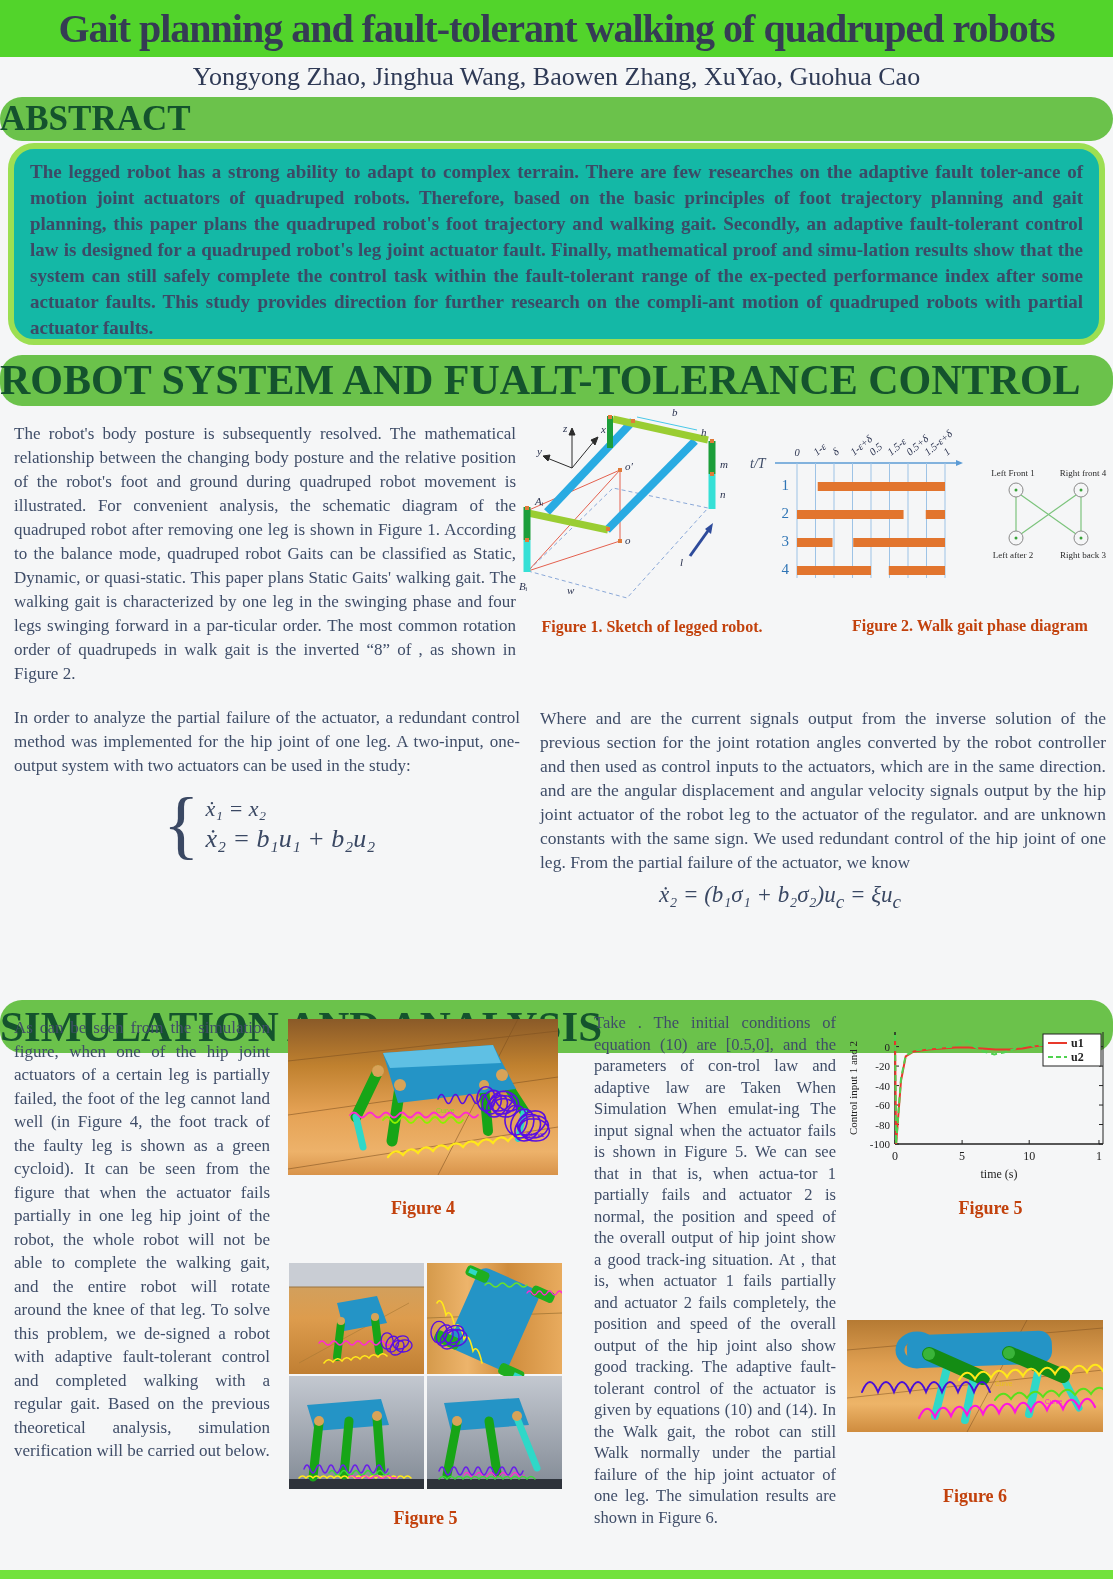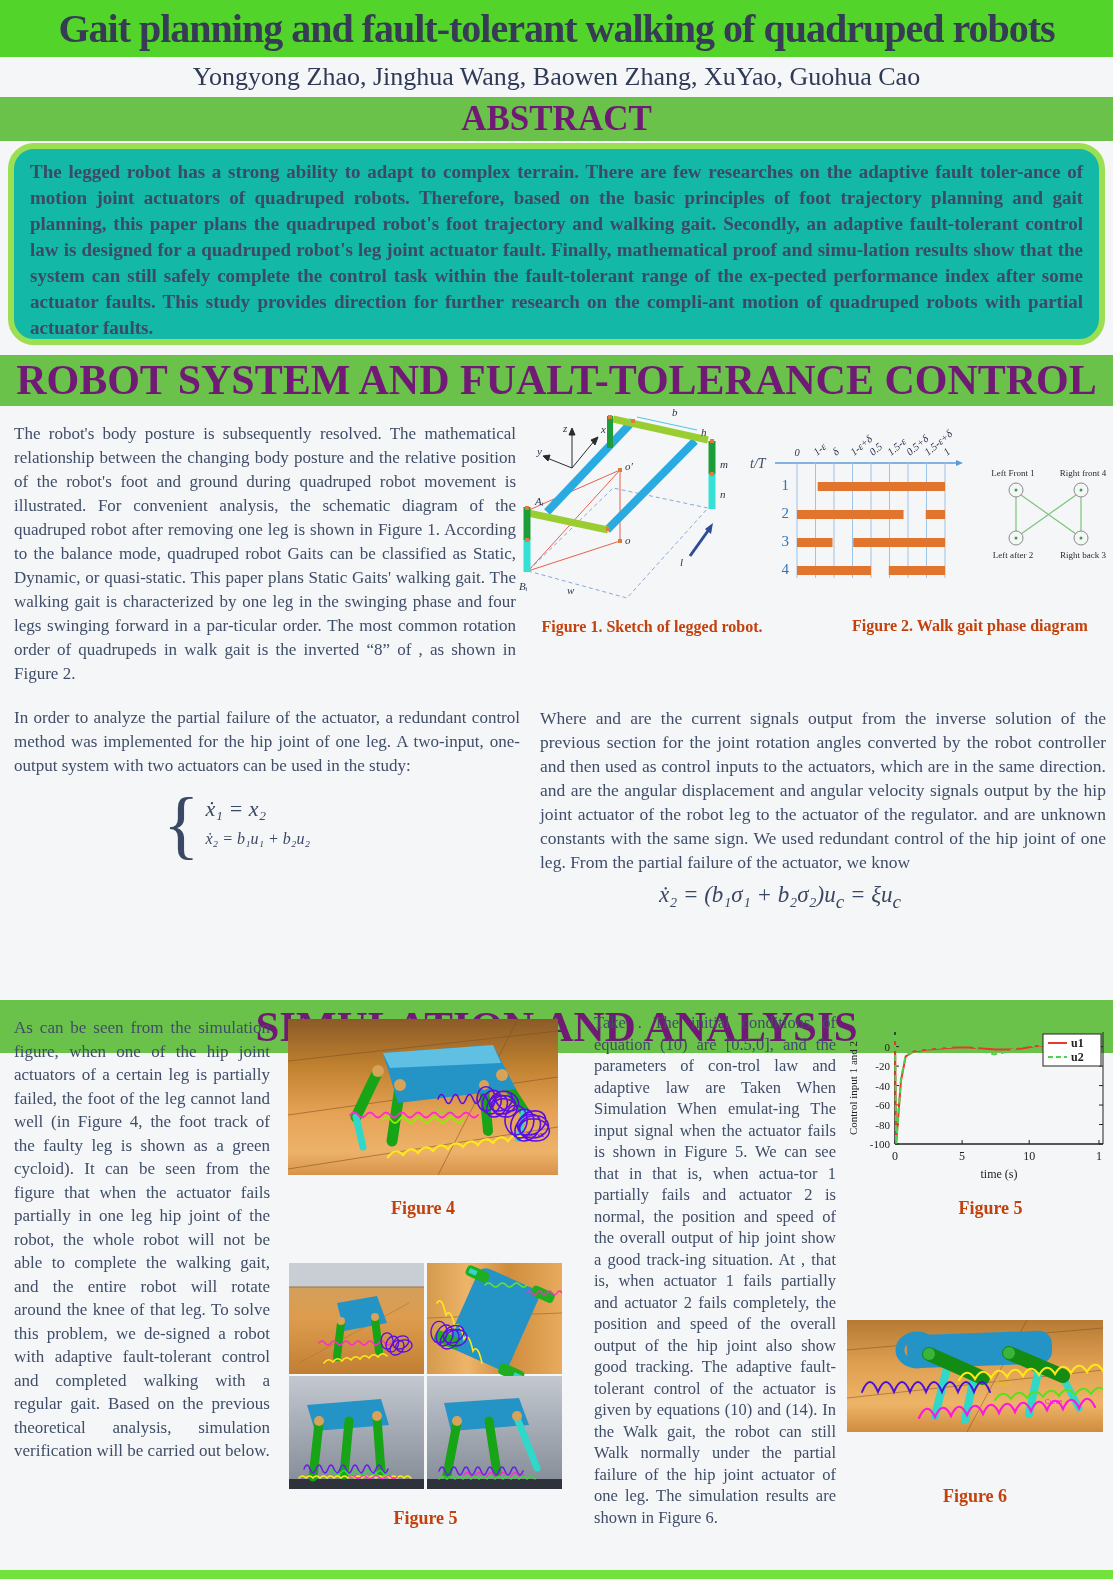--- a/index.html
+++ b/index.html
@@ -1,19 +1,19 @@
 <!DOCTYPE html>
 <html><head>
 <meta charset="utf-8">
 <style>
   html,body{margin:0;padding:0;background:#e9e9e9;}
   .page{position:relative;width:1113px;height:1579px;margin:0 auto;background:#f5f6f7;
         font-family:"Liberation Serif",serif;color:#3f4d68;overflow:hidden;}
   .abs{position:absolute;}
-  .bar{background:#6bc24b;color:#701a75;text-align:center;font-weight:bold;}
+  .bar{background:#6bc24b;color:#14532d;text-align:left;font-weight:bold;border-radius:22px;}
   .topbar{background:#52d42b;color:#353c54;}
   .bottombar{background:#72e23c;}
   .para{text-align:justify;}
   .cap{font-weight:bold;color:#c2410c;text-align:center;}
   .authors{text-align:center;color:#2f3a56;}
   .absbox{box-sizing:border-box;border:6px solid #9ddf52;border-radius:26px;background:#14b8a6;
           padding:10px 16px;font-weight:bold;}
   .eq{font-style:italic;color:#3a4863;}
   .brace{font-style:normal;font-weight:400;font-size:76px;line-height:64px;}
   svg text{font-family:"Liberation Serif",serif;}
@@ -174,21 +174,21 @@
       </g>
     </g>
   </svg>
   <div class="abs cap" style="left:810px;top:617px;width:320px;font-size:16px;">Figure 2. Walk gait phase diagram</div>
 
   <div class="abs para" style="left:14px;top:706px;width:506px;font-size:17px;line-height:24px;">In order to analyze the partial failure of the actuator, a redundant control method was implemented for the hip joint of one leg. A two-input, one-output system with two actuators can be used in the study:</div>
   <div class="abs" style="left:163px;top:792px;display:flex;align-items:center;">
     <span class="brace eq">{</span>
     <span style="display:inline-block;margin-left:6px;">
       <span class="eq" style="display:block;font-size:22px;line-height:30px;">ẋ₁ = x₂</span>
-      <span class="eq" style="display:block;font-size:16px;line-height:30px;text-align:right;">ẋ₂ = b₁u₁ + b₂u₂</span>
+      <span class="eq" style="display:block;font-size:26px;line-height:30px;text-align:right;">ẋ₂ = b₁u₁ + b₂u₂</span>
     </span>
   </div>
 
   <div class="abs para" style="left:540px;top:706px;width:566px;font-size:17.5px;line-height:24px;">Where  and  are the current signals output from the inverse solution of the previous section for the joint rotation angles converted by the robot controller and then used as control inputs to the actuators, which are in the same direction.  and  are the angular displacement and angular velocity signals output by the hip joint actuator of the robot leg to the actuator of the regulator.  and  are unknown constants with the same sign. We used redundant control of the hip joint of one leg. From the partial failure of the actuator, we know</div>
   <div class="abs eq" style="left:560px;top:882px;width:440px;text-align:center;font-size:23px;"><span>ẋ₂ = (b₁σ₁ + b₂σ₂)u</span><sub>c</sub><span> = ξu</span><sub>c</sub></div>
 
   <div class="abs bar" style="left:0;top:952px;width:1113px;height:53px;font-size:43px;line-height:53px;margin-top:48px;">SIMULATION AND ANALYSIS</div>
 
   <div class="abs para" style="left:14px;top:1016px;width:256px;font-size:17px;line-height:23.5px;">As can be seen from the simulation figure, when one of the hip joint actuators of a certain leg is partially failed, the foot of the leg cannot land well (in Figure 4, the foot track of the faulty leg is shown as a green cycloid). It can be seen from the figure that when the actuator fails partially in one leg hip joint of the robot, the whole robot will not be able to complete the walking gait, and the entire robot will rotate around the knee of that leg. To solve this problem, we de-signed a robot with adaptive fault-tolerant control and completed walking with a regular gait. Based on the previous theoretical analysis, simulation verification will be carried out below.</div>
 

